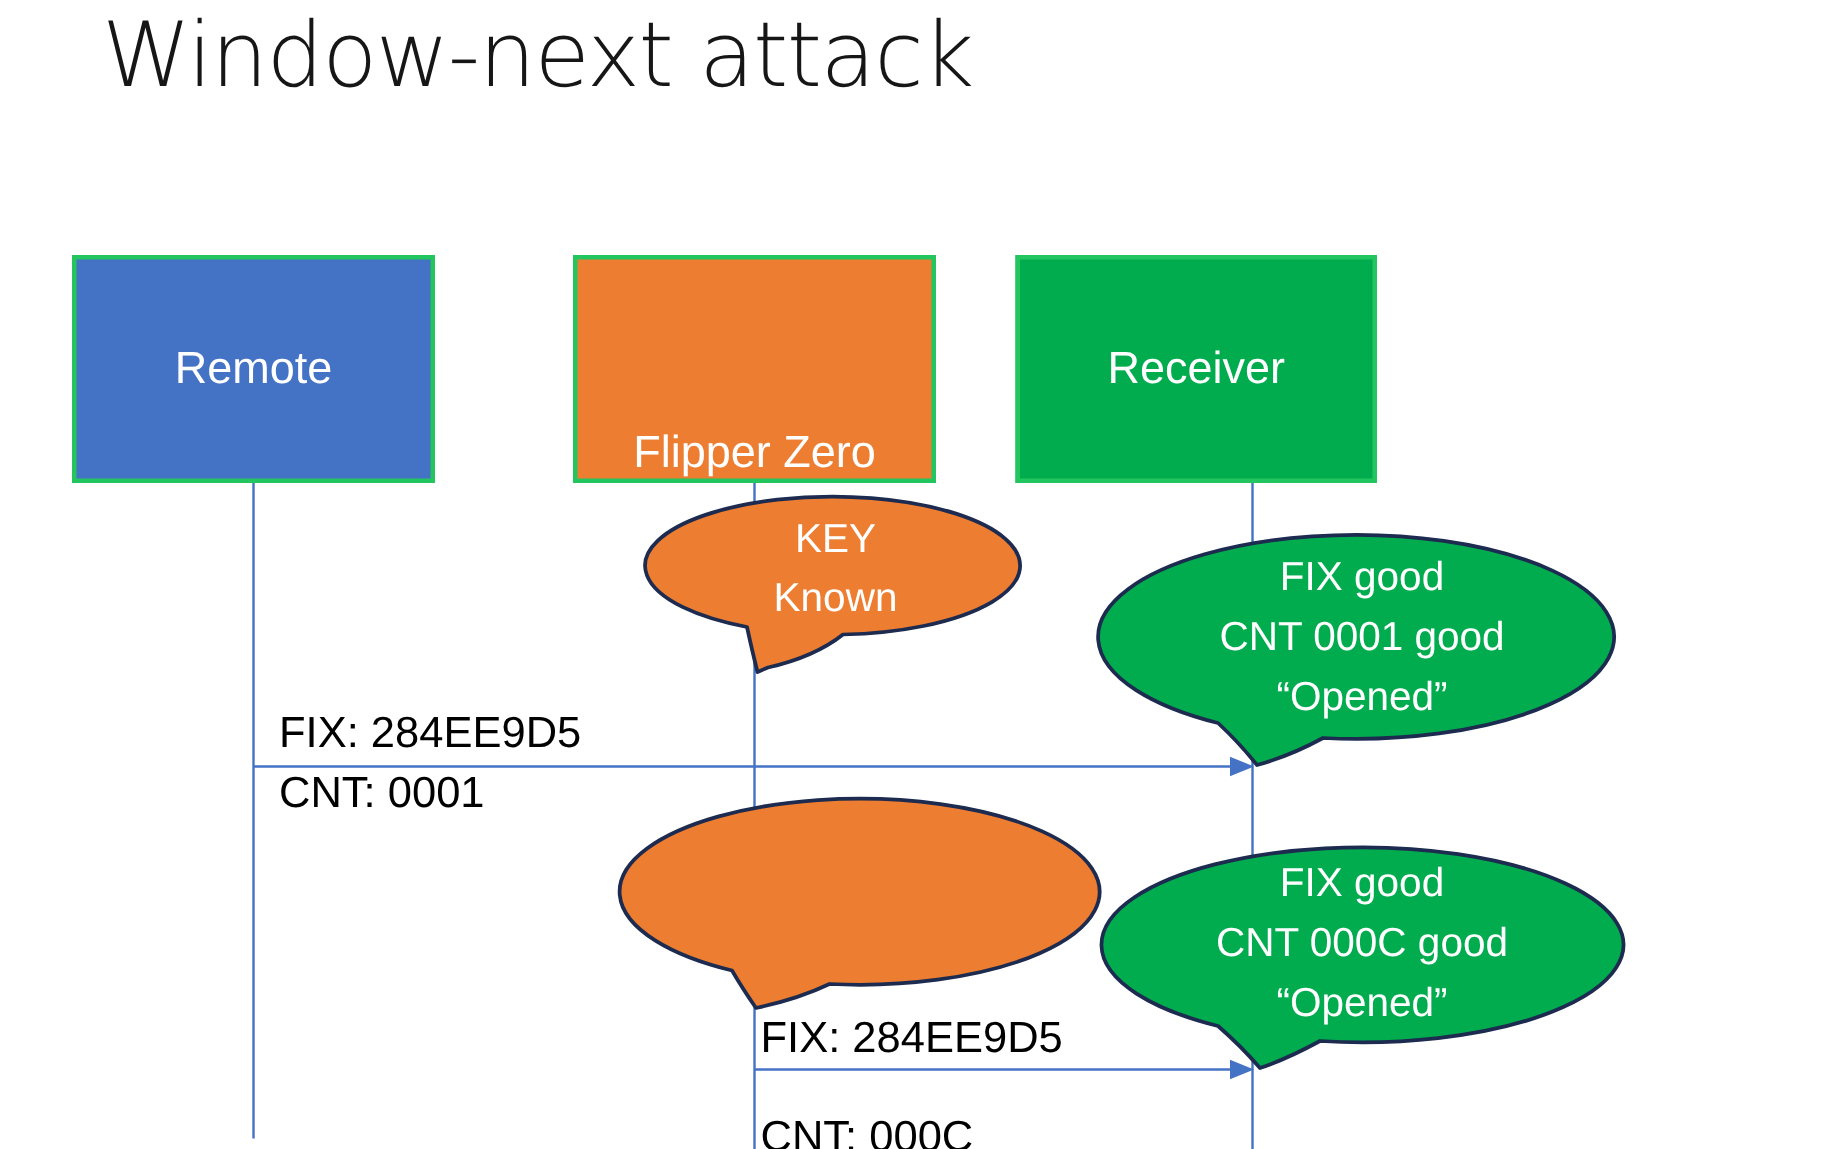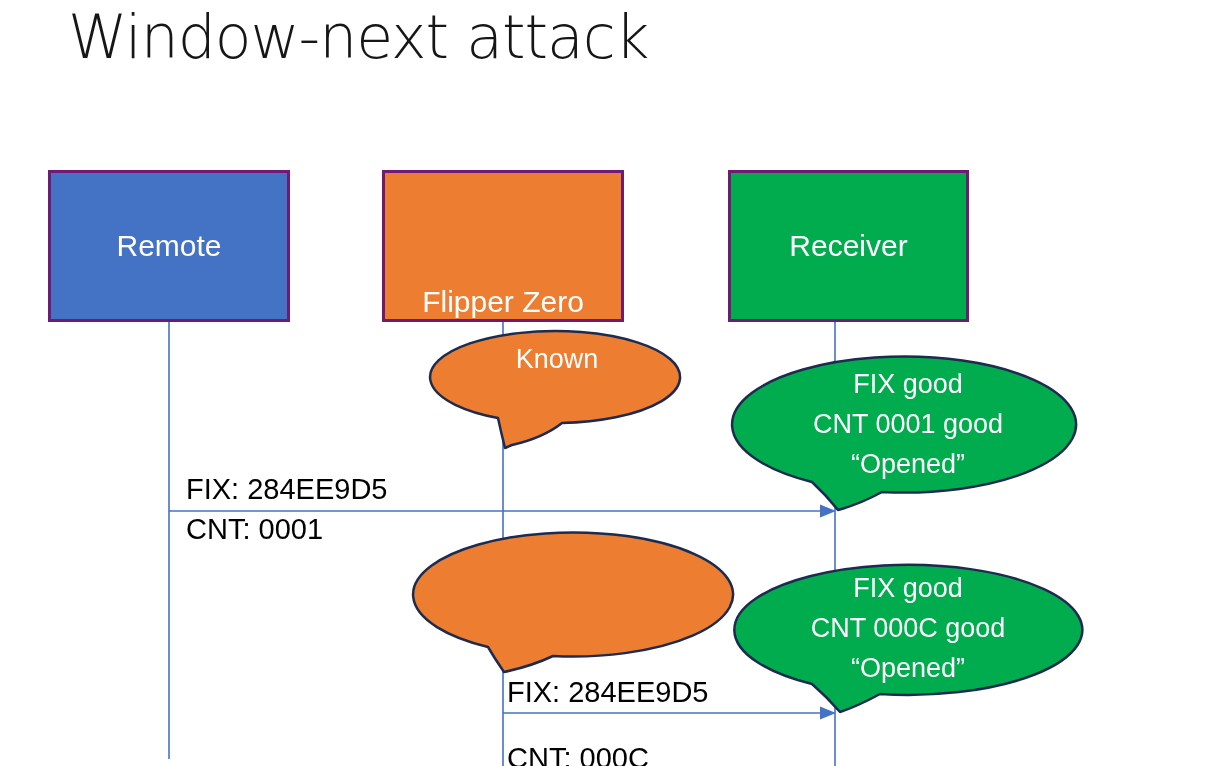--- a/index.html
+++ b/index.html
@@ -11,26 +11,26 @@
     position:absolute; left:68px; top:2px; margin:0;
     font-family:"DejaVu Sans", sans-serif; font-weight:200;
     font-size:60px; color:#161616; letter-spacing:-1px; white-space:nowrap;
   }
   .layer { position:absolute; left:0; top:0; }
   .lifeline, .connector { stroke:#4472C4; stroke-width:1.6px; fill:none; }
   .arrowhead { fill:#4472C4; stroke:none; }
   .bubble { stroke:#1C2B4F; stroke-width:2.5px; stroke-linejoin:round; }
   .actor {
     position:absolute; top:170px; height:152px; box-sizing:border-box;
-    border:3px solid #701a75; display:flex; align-items:center; justify-content:center;
+    border:3px solid #22c55e; display:flex; align-items:center; justify-content:center;
     color:#ffffff; font-size:30px; white-space:nowrap;
   }
   .actor-remote   { left:48px;  width:242px; }
   .actor-flipper  { left:382px; width:242px;align-items:flex-end; }
-  .actor-receiver { left:728px; width:241px; }
+  .actor-receiver { left:677px; width:241px; }
   .callout-text {
     position:absolute; color:#ffffff; font-size:27px; text-align:center;
     line-height:40px; pointer-events:none;
   }
   .ct-key-known       { left:457px; top:340px; width:200px; line-height:39px; }
   .ct-opened-1        { left:758px; top:364px; width:300px; }
   .ct-send-window     { left:423px; top:534px; width:300px; }
   .ct-opened-2        { left:758px; top:568px; width:300px; }
   .msg-label {
     position:absolute; color:#000000; font-size:29px; white-space:nowrap;
@@ -70,20 +70,21 @@
     <span>Remote</span>
   </div>
   <div class="actor actor-flipper" style="background: rgb(237, 125, 49);">
     <span>Flipper Zero</span>
   </div>
   <div class="actor actor-receiver" style="background: rgb(0, 172, 78);">
     <span>Receiver</span>
   </div>
 
   <div class="callout-text ct-key-known">
+    <div>KEY</div>
     <div>Known</div>
   </div>
   <div class="callout-text ct-opened-1">
     <div>FIX good</div>
     <div>CNT 0001 good</div>
     <div>“Opened”</div>
   </div>
   <div class="callout-text ct-opened-2">
     <div>FIX good</div>
     <div>CNT 000C good</div>

